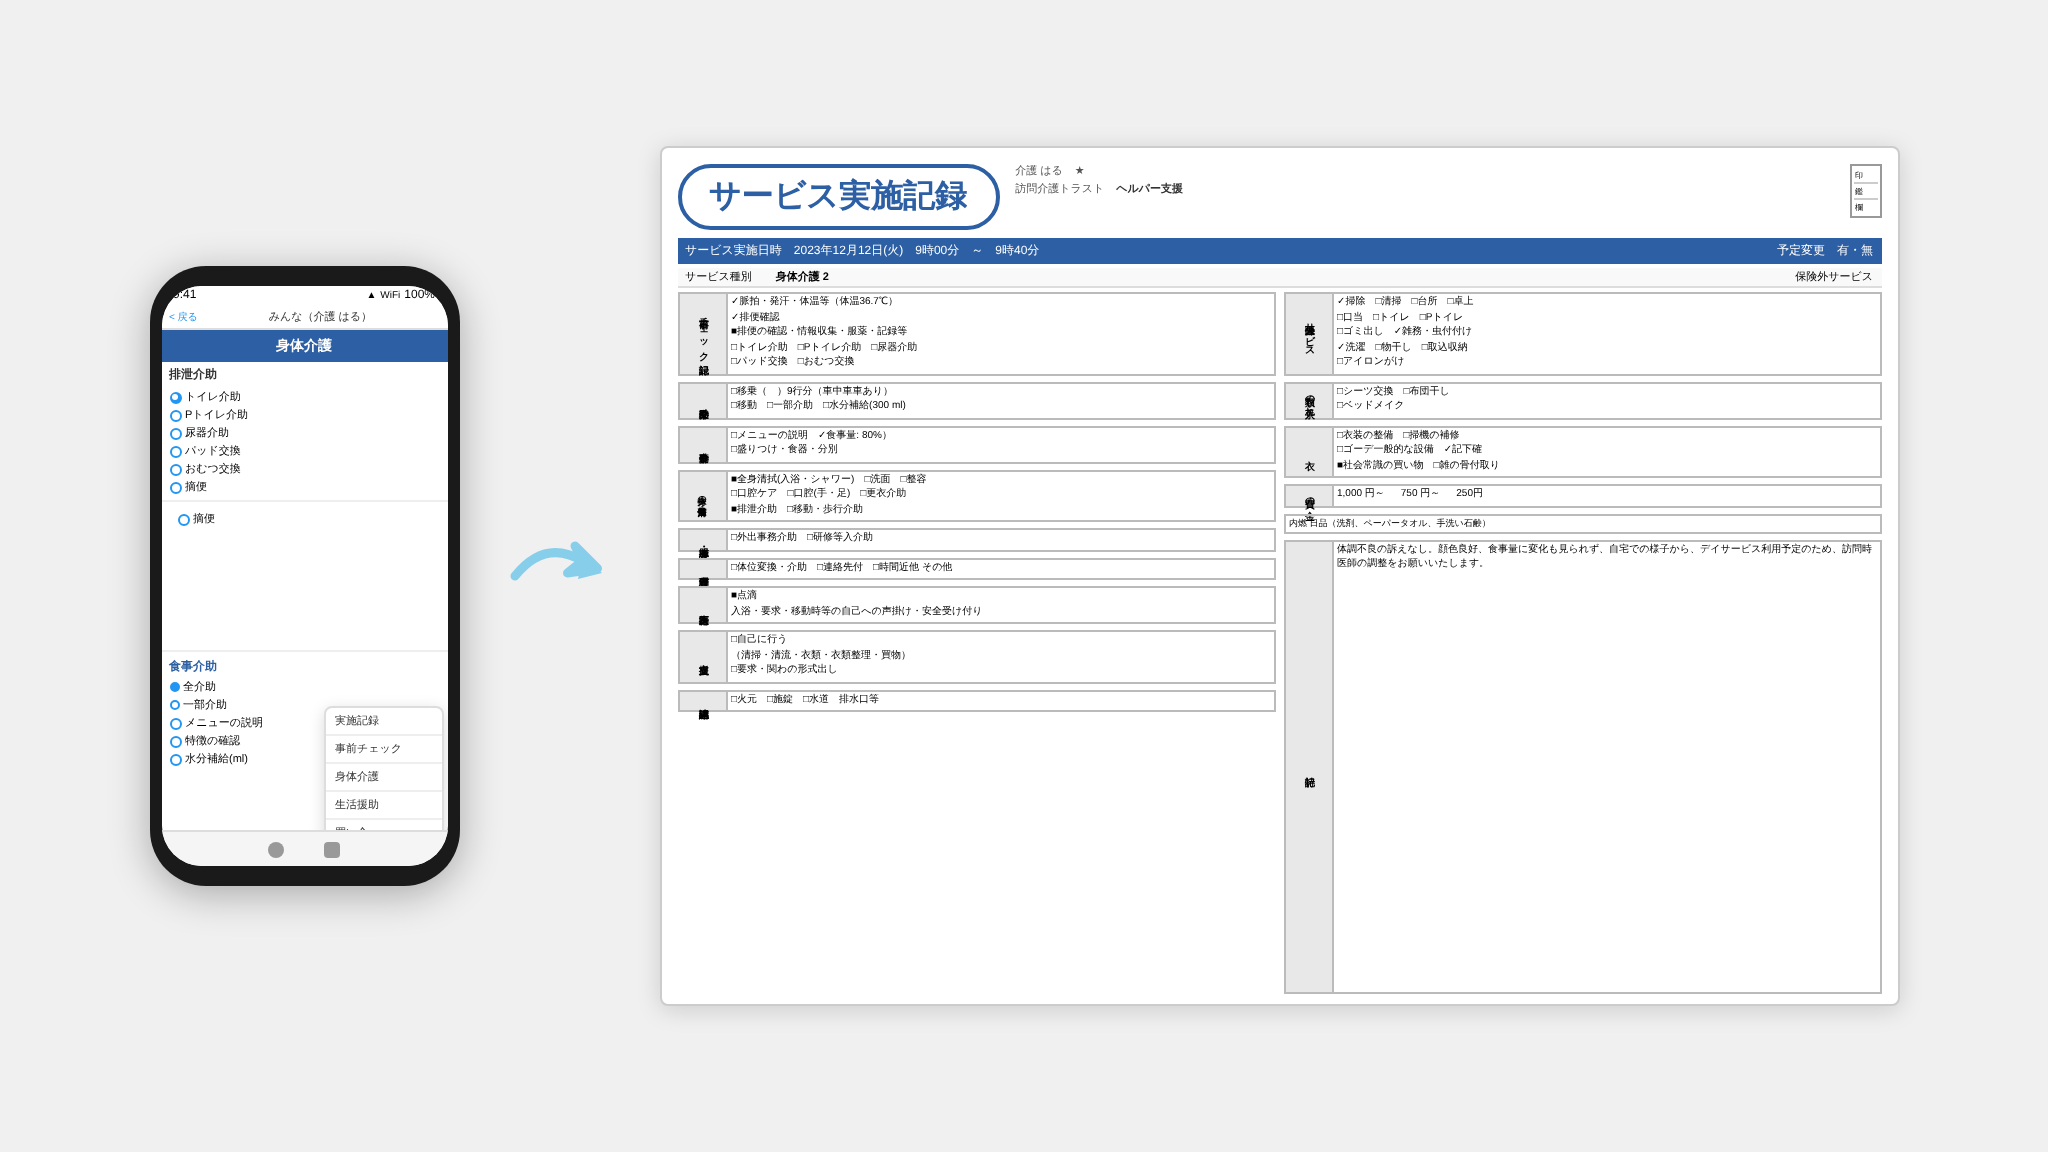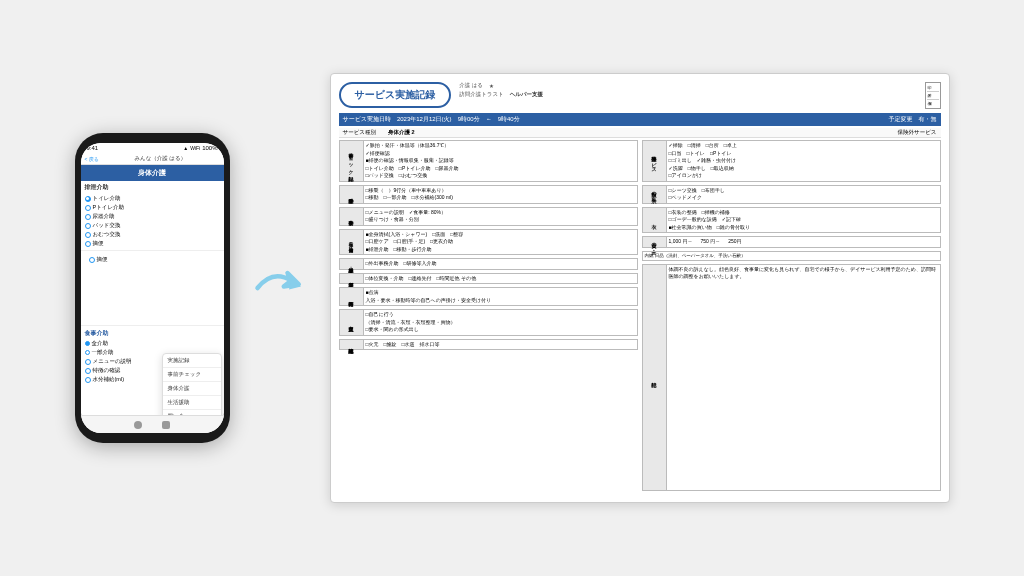--- a/index.html
+++ b/index.html
@@ -199,21 +199,21 @@
     .doc-header {
       display: flex;
       align-items: flex-start;
       margin-bottom: 4px;
       gap: 8px;
     }
     .doc-title-box {
       border: 2px solid #2c5fa3;
       border-radius: 20px;
       padding: 4px 14px;
-      font-size: 10px;
+      font-size: 16px;
       font-weight: bold;
       color: #2c5fa3;
       white-space: nowrap;
     }
     .doc-header-info {
       flex: 1;
       font-size: 6px;
       color: #333;
     }
     .doc-info-row {

